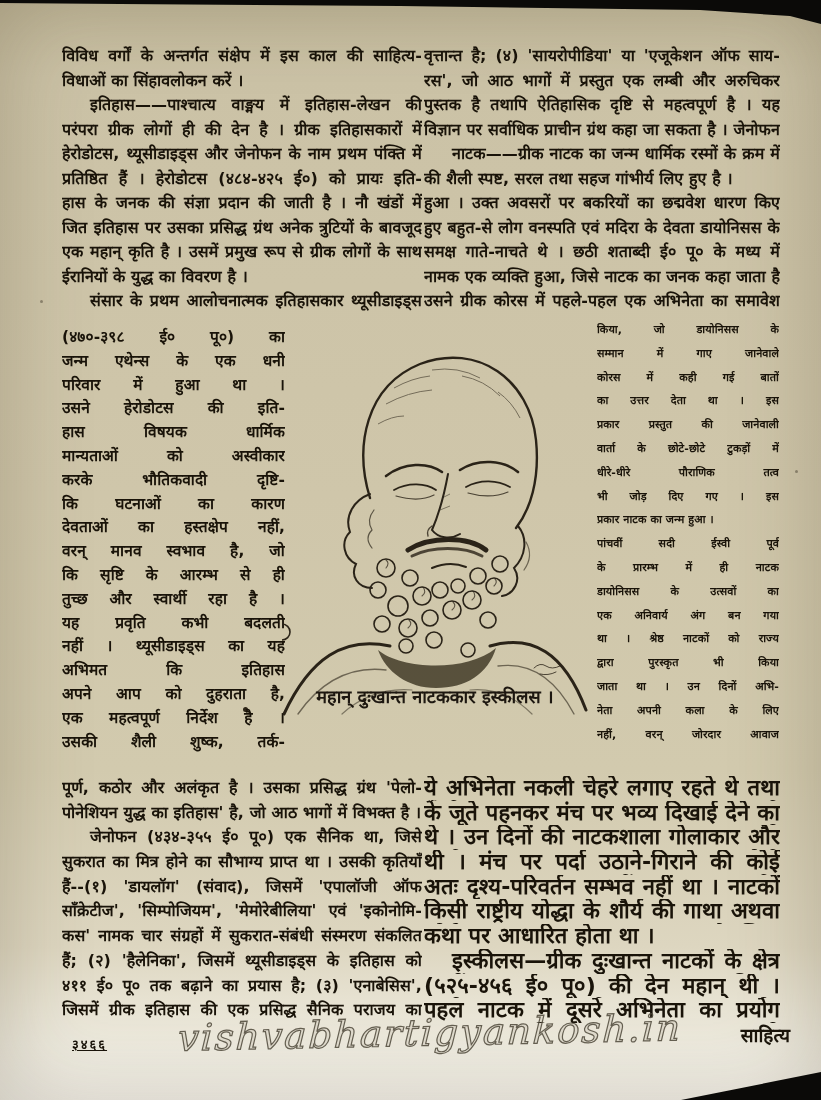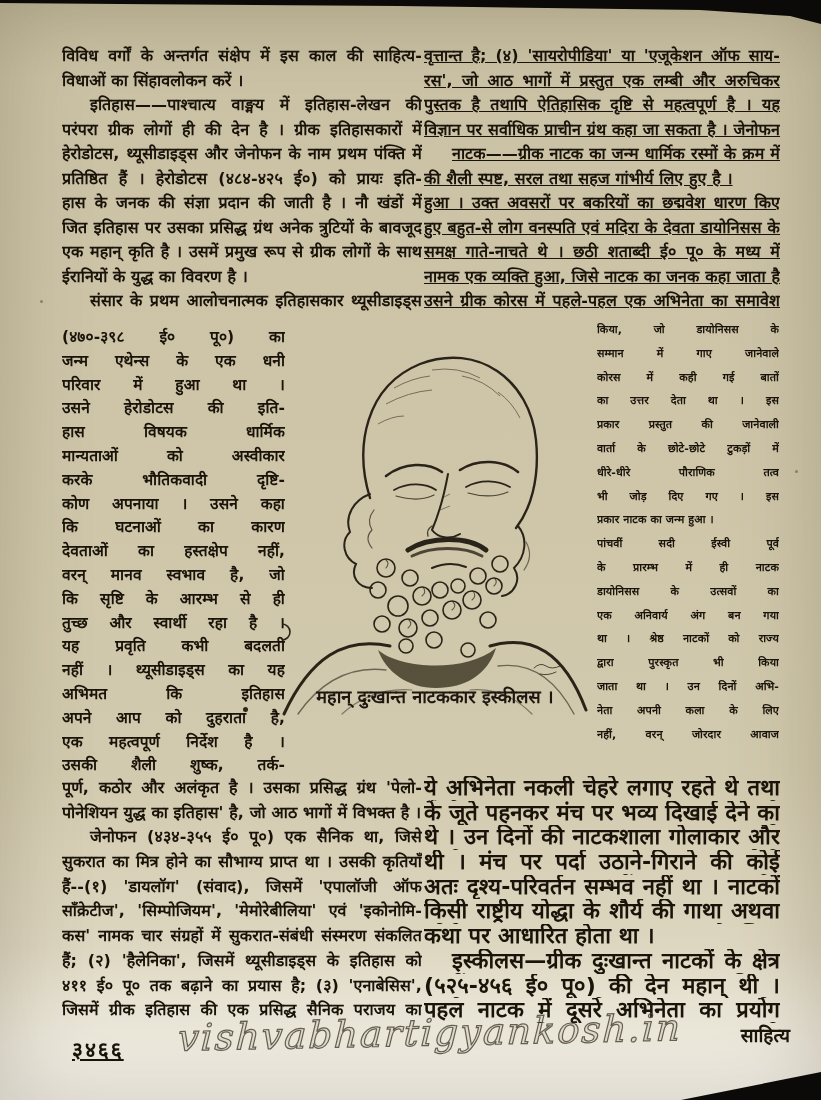--- a/index.html
+++ b/index.html
@@ -36,34 +36,34 @@
   .line.indent{padding-left:28px;}
 
   .lt{left:62px;top:44px;width:360px;}
   .lt .line{height:24.5px;line-height:24.5px;font-size:16px;}
   .lw{left:62px;top:326px;width:223px;}
   .lw .line{height:23.8px;line-height:23.8px;font-size:15.5px;}
   .lb{left:62px;top:776px;width:360px;}
   .lb .line{height:24.7px;line-height:24.7px;font-size:16px;}
 
   .rt{left:424px;top:44px;width:356px;}
-  .rt .line{height:24.5px;line-height:24.5px;font-size:16px;text-decoration:underline;}
+  .rt .line{height:24.5px;line-height:24.5px;font-size:16px;}
   .rw{left:597px;top:318px;width:182px;}
   .rw .line{height:23.8px;line-height:23.8px;font-size:11px;}
   .rb{left:424px;top:776px;width:356px;}
   .rb .line{height:24.7px;line-height:24.7px;font-size:22px;}
 
   .figure{position:absolute;left:282px;top:328px;width:306px;height:392px;}
   .figure svg{width:100%;height:100%;}
   .caption{
     position:absolute;left:270px;top:684px;width:330px;
     text-align:center;font-size:18px;font-weight:600;color:#1d1710;
   }
   .footer-number{
-    position:absolute;left:72px;top:1035px;font-size:21px;font-weight:700;letter-spacing:2px;text-decoration:underline;
+    position:absolute;left:72px;top:1035px;font-size:13px;font-weight:700;letter-spacing:2px;text-decoration:underline;
   }
   .running-title{
     position:absolute;left:690px;top:1022px;width:100px;text-align:right;
     font-size:19px;font-weight:700;
   }
   .watermark{
     position:absolute;left:178px;top:1012px;width:460px;text-align:center;
     font-family:"DejaVu Serif",serif;font-style:italic;
     font-size:37px;letter-spacing:2px;
     color:rgba(120,112,92,.10);
@@ -98,21 +98,20 @@
       <div class="line indent">संसार के प्रथम आलोचनात्मक इतिहासकार थ्यूसीडाइड्स</div>
     </div>
   <div class="col lw narrow">
       <div class="line">(४७०-३९८ ई० पू०) का</div>
       <div class="line">जन्म एथेन्स के एक धनी</div>
       <div class="line">परिवार में हुआ था ।</div>
       <div class="line">उसने हेरोडोटस की इति-</div>
       <div class="line">हास विषयक धार्मिक</div>
       <div class="line">मान्यताओं को अस्वीकार</div>
       <div class="line">करके भौतिकवादी दृष्टि-</div>
-      <div class="line">कोण अपनाया । उसने कहा</div>
       <div class="line">कि घटनाओं का कारण</div>
       <div class="line">देवताओं का हस्तक्षेप नहीं,</div>
       <div class="line">वरन् मानव स्वभाव है, जो</div>
       <div class="line">कि सृष्टि के आरम्भ से ही</div>
       <div class="line">तुच्छ और स्वार्थी रहा है ।</div>
       <div class="line">यह प्रवृति कभी बदलती</div>
       <div class="line">नहीं । थ्यूसीडाइड्स का यह</div>
       <div class="line">अभिमत कि इतिहास</div>
       <div class="line">अपने आप को दुहराता है,</div>
       <div class="line">एक महत्वपूर्ण निर्देश है ।</div>

